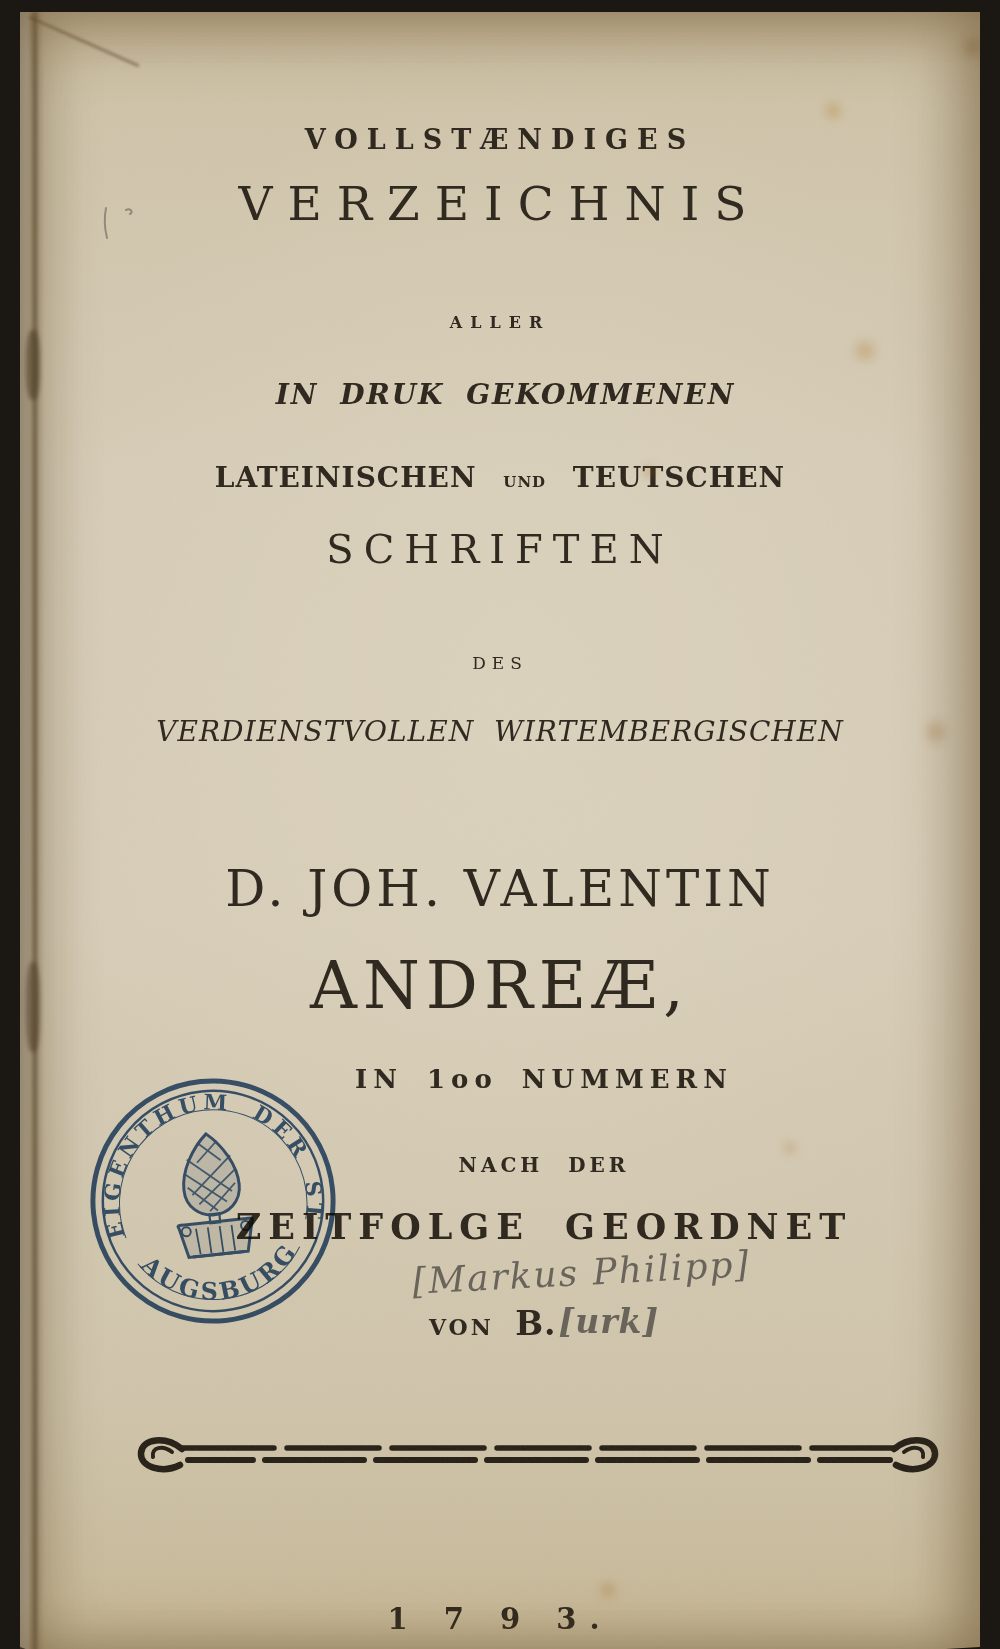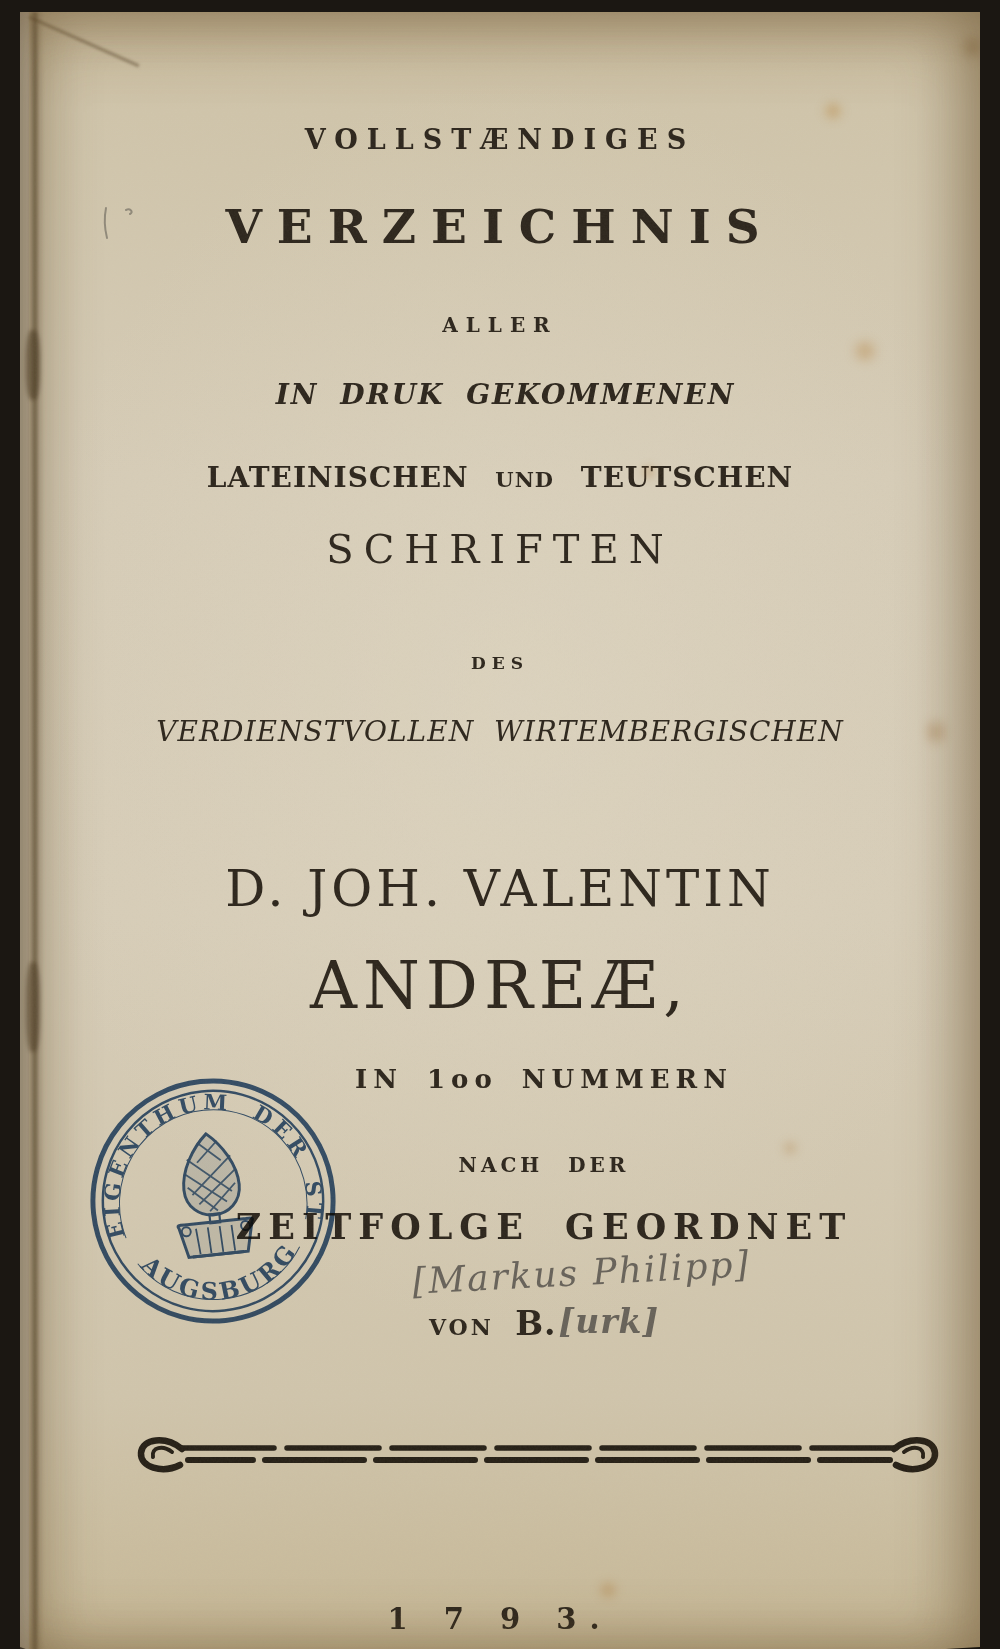--- a/index.html
+++ b/index.html
@@ -17,27 +17,27 @@
   .vignette{position:absolute;inset:0;pointer-events:none;
     box-shadow:inset -28px 0 55px rgba(96,76,44,.28),
                inset 34px 0 50px rgba(96,76,44,.22),
                inset 0 28px 60px rgba(128,100,58,.25),
                inset 0 -24px 55px rgba(115,88,50,.30);}
   .line{position:absolute;left:0;right:0;text-align:center;white-space:nowrap;}
   .ital{font-style:italic;}
   .lower-shift{transform:translateX(44px);}
   
   .l1{top:112px;font-size:27px;letter-spacing:9px;font-weight:bold;}
-  .l2{top:187px;font-size:47px;letter-spacing:15px;font-weight:bold;}
-  .l3{top:301px;font-size:20px;letter-spacing:8px;font-weight:bold;}
+  .l2{top:164px;font-size:47px;letter-spacing:15px;font-weight:normal;}
+  .l3{top:301px;font-size:16px;letter-spacing:8px;font-weight:bold;}
   .l4{top:366px;font-size:28px;letter-spacing:2px;word-spacing:10px;font-weight:bold;padding-left:11px;}
   .l5{top:449px;font-size:28px;letter-spacing:1px;word-spacing:16px;font-weight:bold;}
-  .l5 .small-und{font-size:21px;letter-spacing:1px;}
+  .l5 .small-und{font-size:15px;letter-spacing:1px;}
   .l6{top:514px;font-size:40px;letter-spacing:10px;}
-  .l7{top:641px;font-size:17px;letter-spacing:6px;font-weight:bold;}
+  .l7{top:641px;font-size:17px;letter-spacing:6px;font-weight:normal;}
   .l8{top:703px;font-size:28px;letter-spacing:1px;word-spacing:10px;font-weight:normal;}
   .l9{top:770px;font-size:28px;letter-spacing:7px;font-weight:bold;}
   .n1{top:848px;font-size:50px;letter-spacing:4px;}
   .n2{top:936px;font-size:65px;letter-spacing:6px;}
   .l10{top:1052px;font-size:26px;letter-spacing:6px;word-spacing:9px;font-weight:bold;}
   .l11{top:1141px;font-size:20px;letter-spacing:4px;word-spacing:14px;font-weight:bold;}
   .l12{top:1194px;font-size:35px;letter-spacing:7px;word-spacing:16px;font-weight:bold;}
   .vonline{top:1292px;font-size:22px;letter-spacing:3px;font-weight:bold;}
   .vonline .initial{font-size:33px;letter-spacing:1px;}
   .imprint{top:1520px;font-size:28px;word-spacing:20px;font-weight:bold;}

